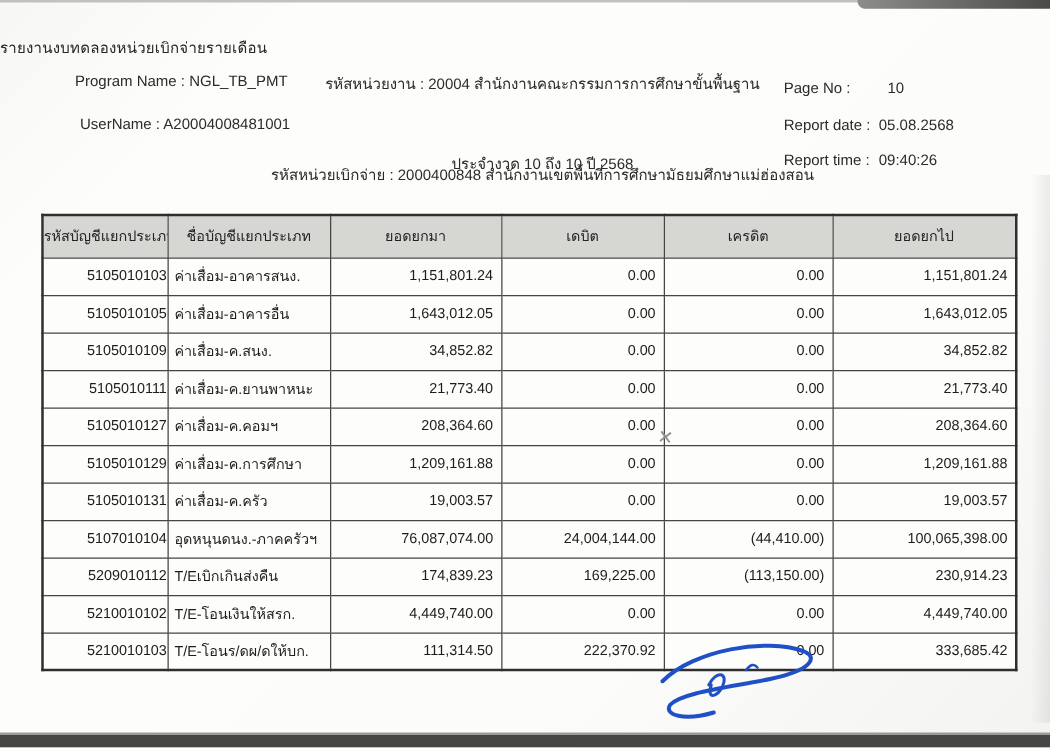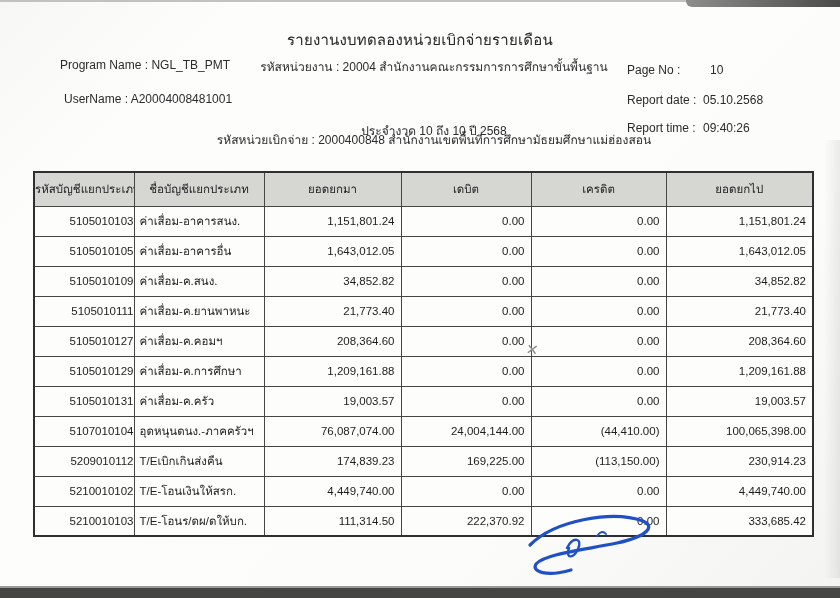--- a/index.html
+++ b/index.html
@@ -18,21 +18,21 @@
   .edge-top { position:absolute; top:0; left:0; width:100%; height:2px; background:#b3b3b1; opacity:.8; }
   .edge-top-right { position:absolute; top:0; left:686px; right:0; height:7px;
     background:linear-gradient(to right,#8d8d8b,#4a4a48); border-bottom-left-radius:6px; }
   .edge-bottom { position:absolute; left:0; right:0; top:588px; height:10px; background:#454543; }
   .edge-bottom-line { position:absolute; left:0; right:0; top:586px; height:2px; background:#9a9a98; }
   .edge-right-shade { position:absolute; top:140px; bottom:20px; right:0; width:16px;
     background:linear-gradient(to right, rgba(0,0,0,0), rgba(0,0,0,0.07)); }
 
   .title {
     position:absolute; top:28px; left:0; width:100%;
-    text-align:center; font-size:15px; color:#262626; letter-spacing:.2px;
+    font-size:12px; color:#262626; letter-spacing:.2px;
   }
   .meta-line { position:absolute; font-size:12px; color:#2b2b2b; white-space:nowrap; }
   .m-program { left:60px; top:58px;text-align:right; }
   .m-user { left:64px; top:92px; }
   .m-center { left:214px; width:440px; text-align:center; }
   .m-agency { top:57px; }
   .m-disb { top:90px;margin-top:40px; }
   .m-period { top:121px; }
   .m-lab { left:627px; }
   .m-val { left:703px; }
@@ -80,21 +80,21 @@
     <span>A20004008481001</span>
   </div>
 
   <div class="meta-line m-center m-agency">รหัสหน่วยงาน : 20004 สำนักงานคณะกรรมการการศึกษาขั้นพื้นฐาน</div>
   <div class="meta-line m-center m-disb">รหัสหน่วยเบิกจ่าย : 2000400848 สำนักงานเขตพื้นที่การศึกษามัธยมศึกษาแม่ฮ่องสอน</div>
   <div class="meta-line m-center m-period">ประจำงวด 10 ถึง 10 ปี 2568</div>
 
   <div class="meta-line m-lab m-r1">Page No :</div>
   <div class="meta-line m-val m-r1" style="left:710px;">10</div>
   <div class="meta-line m-lab m-r2">Report date :</div>
-  <div class="meta-line m-val m-r2">05.10.2568</div>
+  <div class="meta-line m-val m-r2">05.08.2568</div>
   <div class="meta-line m-lab m-r3">Report time :</div>
   <div class="meta-line m-val m-r3">09:40:26</div>
 
   <table class="tb">
     <colgroup>
       <col style="width:100px">
         <col style="width:130px">
         <col style="width:137px">
       <col style="width:130px">
         <col style="width:135px">

